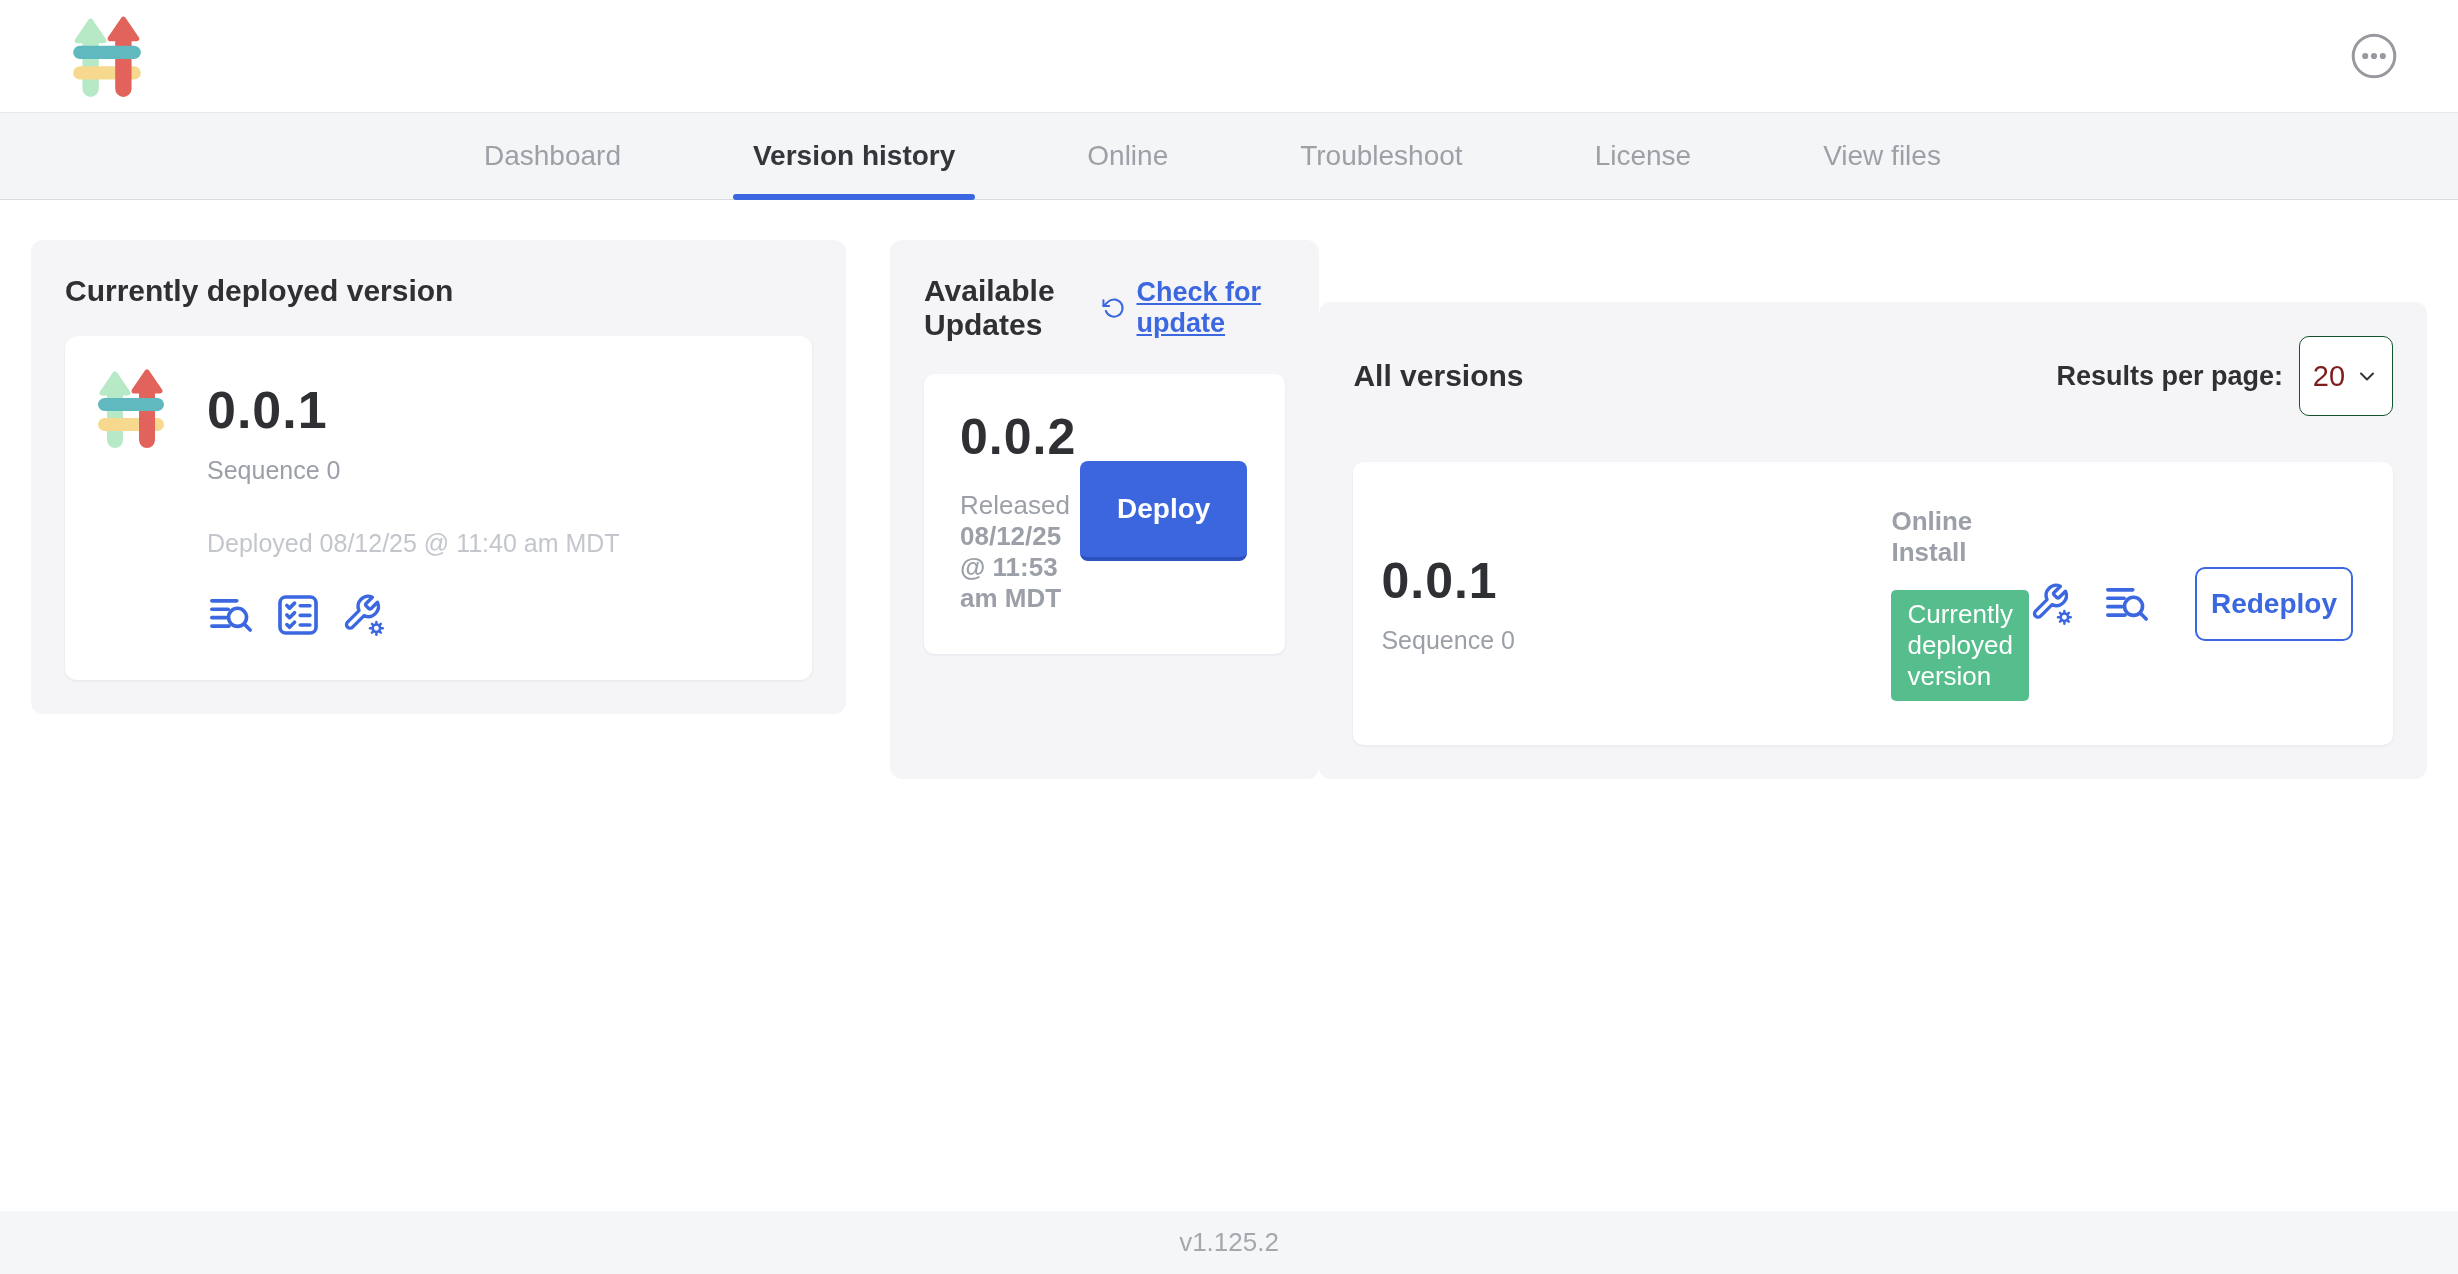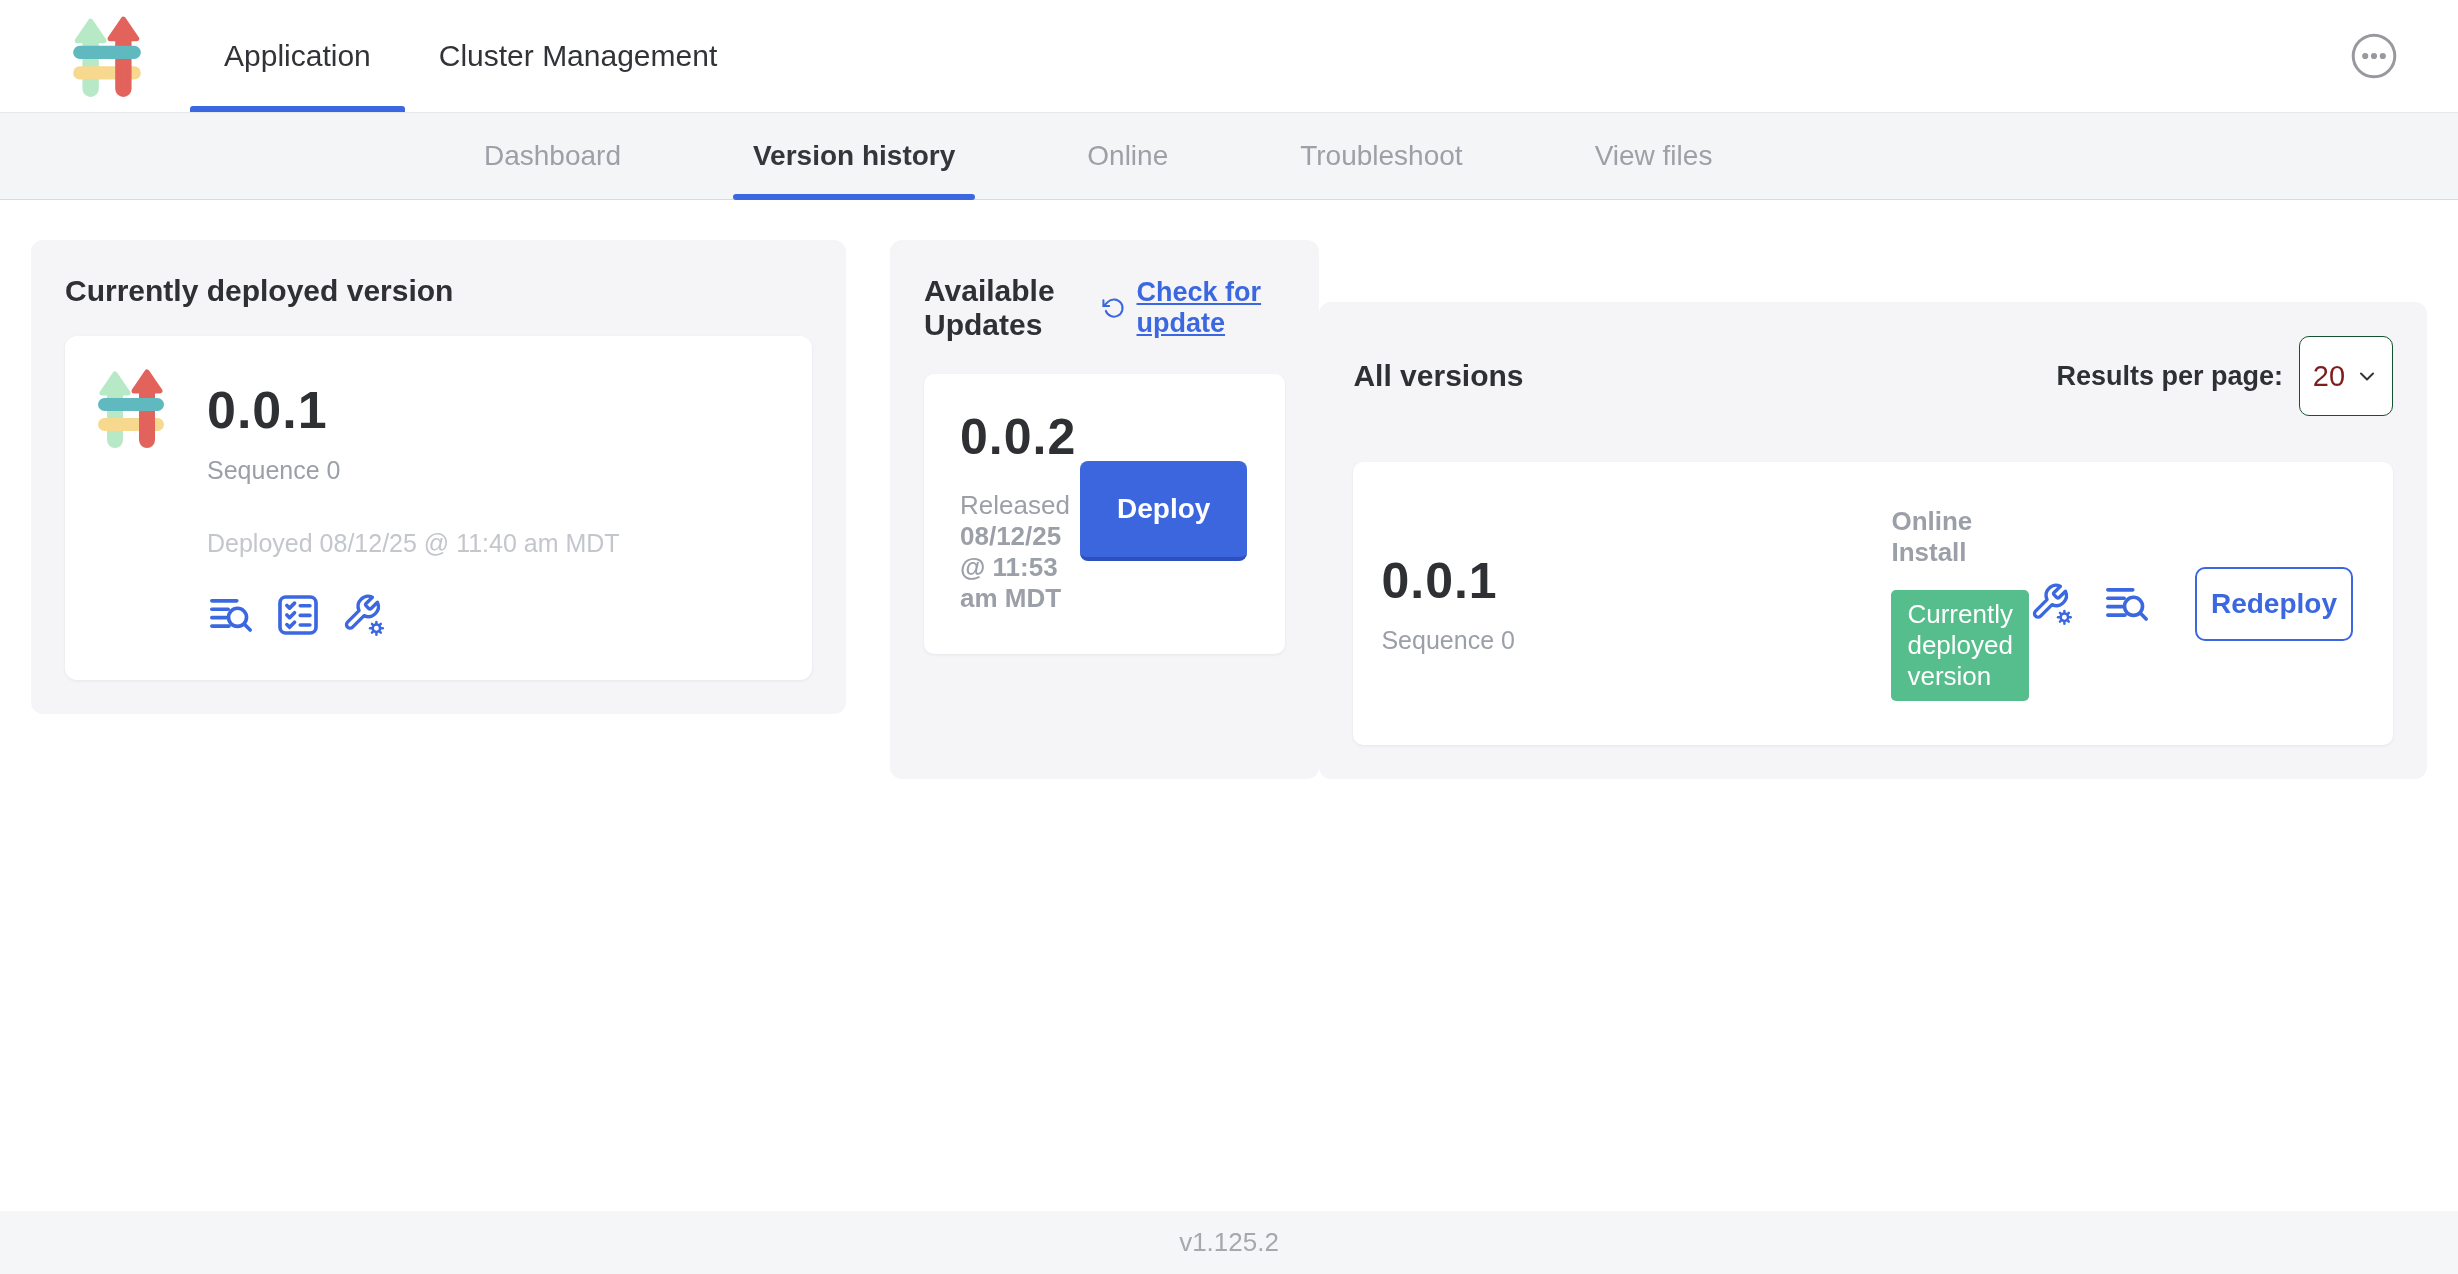--- a/index.html
+++ b/index.html
@@ -211,28 +211,20 @@
       <rect x="7" y="51" width="66" height="13" rx="6.5" fill="#f6d98e"></rect>
 
       <g fill="#e2635c" stroke="#e2635c" stroke-width="5" stroke-linejoin="round">
         <path d="M56 5 L69 24 L43 24 Z"></path>
         <path d="M50.5 22 h11 v51 a5.5 5.5 0 0 1 -11 0 Z"></path>
       </g>
 
       <rect x="7" y="31" width="66" height="13" rx="6.5" fill="#5fb9be"></rect>
     </svg>
   </div>
-  <div class="header-nav">
-    <div class="header-tab active">
-      <span>Application</span>
-    </div>
-    <div class="header-tab">
-      <span>Cluster Management</span>
-    </div>
-  </div>
   <div class="header-spacer"></div>
   <div class="menu-btn">
     <svg width="48" height="48" viewBox="0 0 24 24">
       <circle cx="12" cy="12" r="10.4" fill="none" stroke="#97999e" stroke-width="1.5"></circle>
       <circle cx="7.6" cy="12" r="1.55" fill="#97999e"></circle>
       <circle cx="12" cy="12" r="1.55" fill="#97999e"></circle>
       <circle cx="16.4" cy="12" r="1.55" fill="#97999e"></circle>
     </svg>
   </div>
 </div>
@@ -242,20 +234,23 @@
     <span>Dashboard</span>
   </div>
   <div class="subnav-tab active">
     <span>Version history</span>
   </div>
   <div class="subnav-tab">
     <span>Online</span>
   </div>
   <div class="subnav-tab">
     <span>Troubleshoot</span>
+  </div>
+  <div class="subnav-tab">
+    <span>License</span>
   </div>
   <div class="subnav-tab">
     <span>View files</span>
   </div>
 </div>
 
 <div class="main">
 
   <div class="left-col">
     <div class="gray-card">

